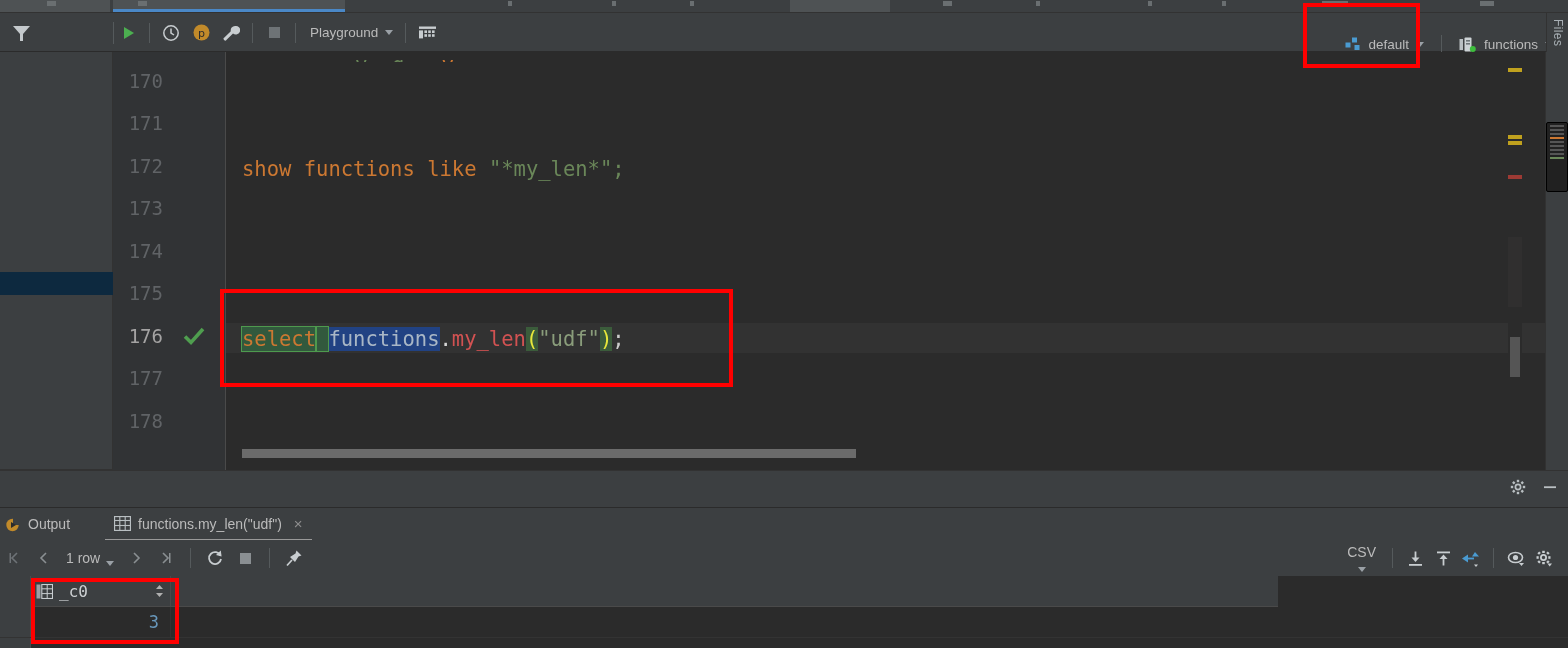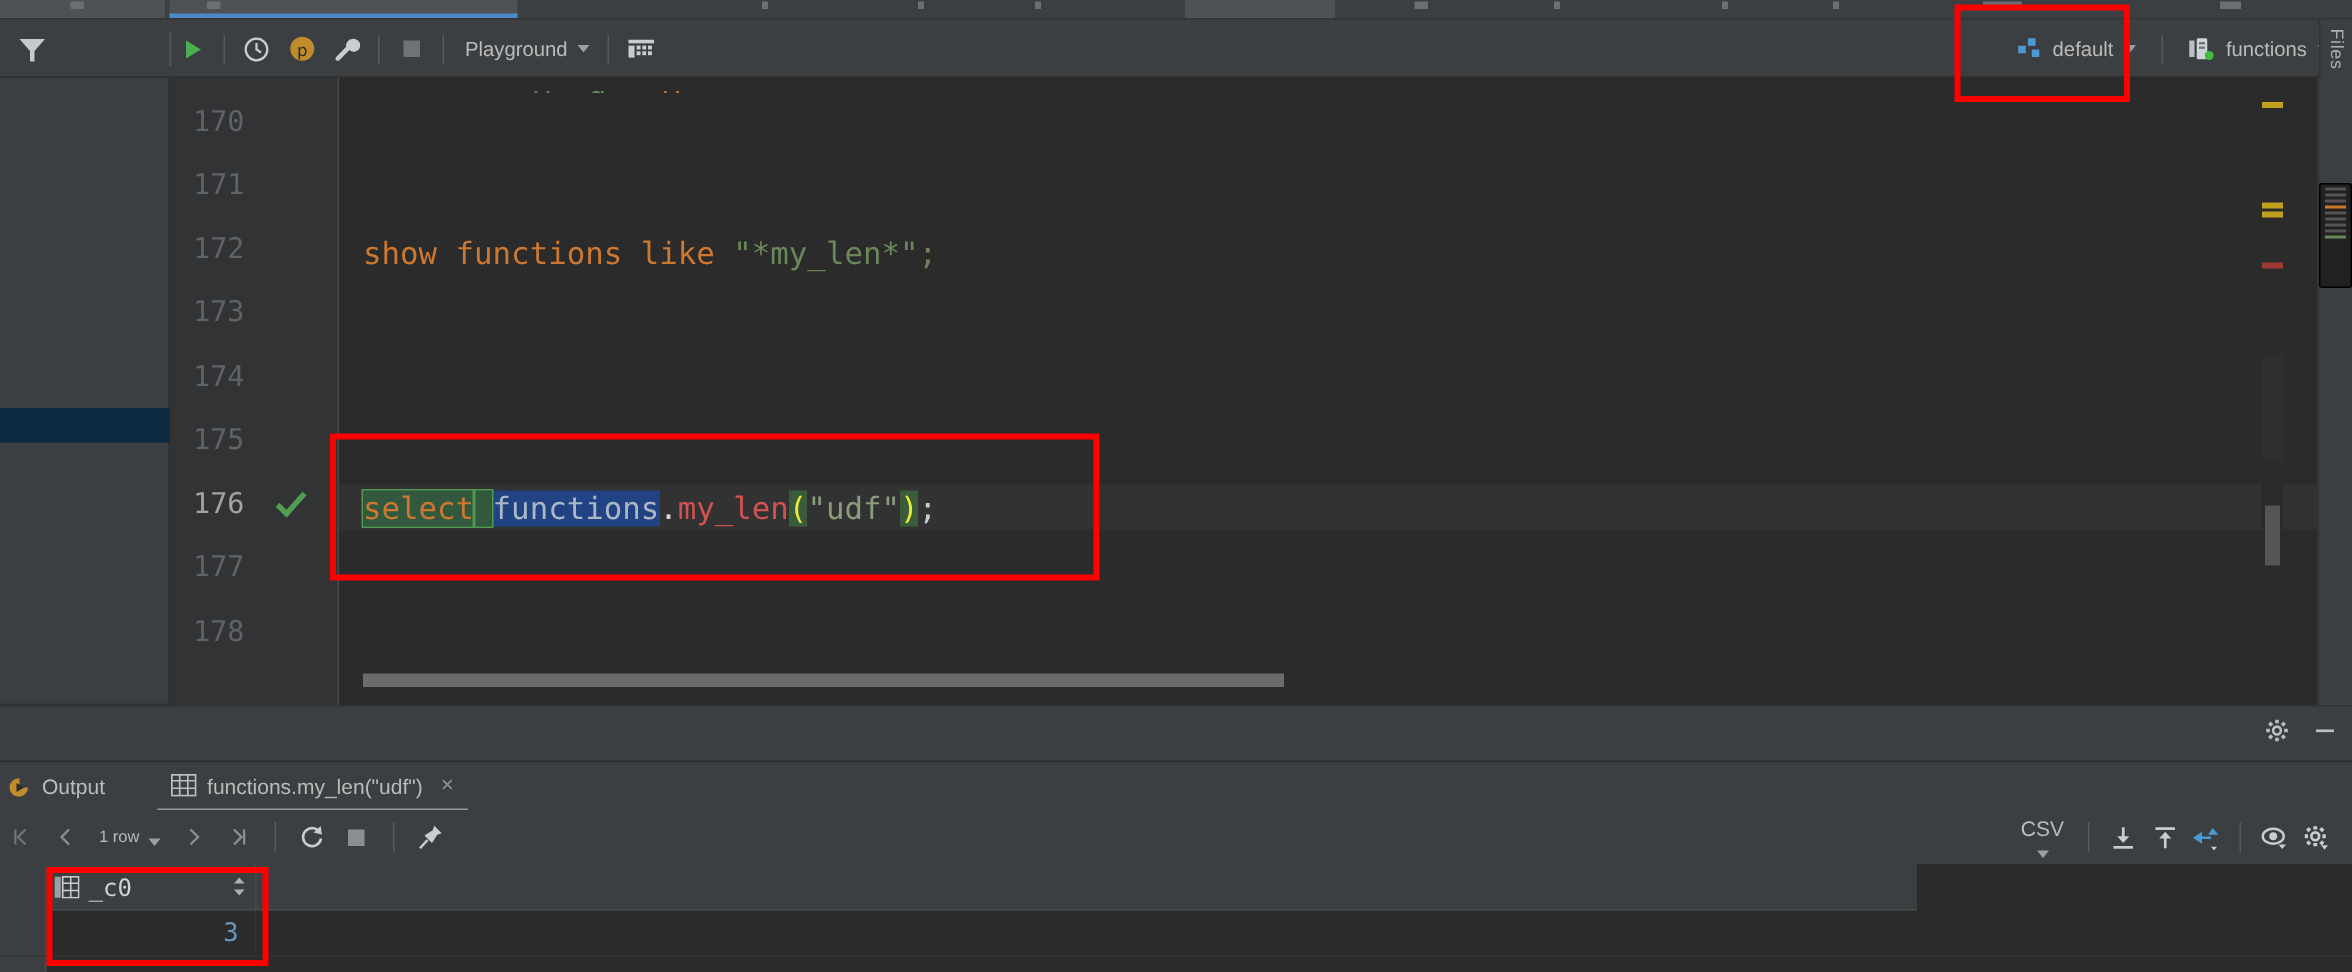--- a/index.html
+++ b/index.html
@@ -52,21 +52,21 @@
     display: flex; align-items: center; gap: 7px;
     padding: 3px 6px 3px 8px; color: #bbbbbb; font-size: 13.5px;
     height: 26px;
   }
   .chev {
     width: 0; height: 0; border-left: 4.5px solid transparent;
     border-right: 4.5px solid transparent; border-top: 5px solid #9aa0a6;
   }
 
   
-  .tb-right { position: absolute; right: 8px; top: 0; height: 39px; display: flex; align-items: center; }
+  .tb-right { position: absolute; right: 8px; top: 12px; height: 39px; display: flex; align-items: center; }
   .db-chip {
     display: flex; align-items: center; gap: 7px; color: #bbbbbb; font-size: 13.5px;
     padding: 3px 7px; height: 26px;
   }
   .filestab {
     position: absolute; right: 0; top: 13px; width: 22px; height: 120px;
     background: #3c3f41; border-left: 1px solid #323232;
   }
   .filestab span {
     display: block; color: #a9b0b5; font-size: 12px;
@@ -192,21 +192,21 @@
     padding: 0 9px; color: #bbbbbb; font-size: 14px;
   }
   .out-tab.active { border-bottom: 1.5px solid #999999; }
   .tab-close { color: #8e8e8e; font-size: 15px; margin-left: 5px; }
 
   .out-toolbar {
     position: absolute; left: 0; top: 70px; width: 1568px; height: 36px;
     display: flex; align-items: center; gap: 2px;
   }
   .otb { width: 28px; height: 26px; display: flex; align-items: center; justify-content: center; }
-  .rowcount { display: flex; align-items: flex-end; gap: 6px; color: #bbbbbb; font-size: 11px; padding: 0 6px; }
+  .rowcount { display: flex; align-items: flex-end; gap: 6px; color: #bbbbbb; font-size: 14px; padding: 0 6px; }
   .out-tb-div { width: 1px; height: 20px; background: #555a5c; margin: 0 8px; }
   .out-toolbar-right { position: absolute; right: 10px; top: 0; height: 36px; display: flex; align-items: center; }
   .csv-sel { display: flex; align-items: center; gap: 7px; color: #bbbbbb; font-size: 14px; padding: 0 8px; flex-direction: column; }
 
   
   .grid {
     position: absolute; left: 0; top: 106px; width: 1568px; height: 72px;
     background: #2b2b2b;
   }
   .grid-rownum-col {

